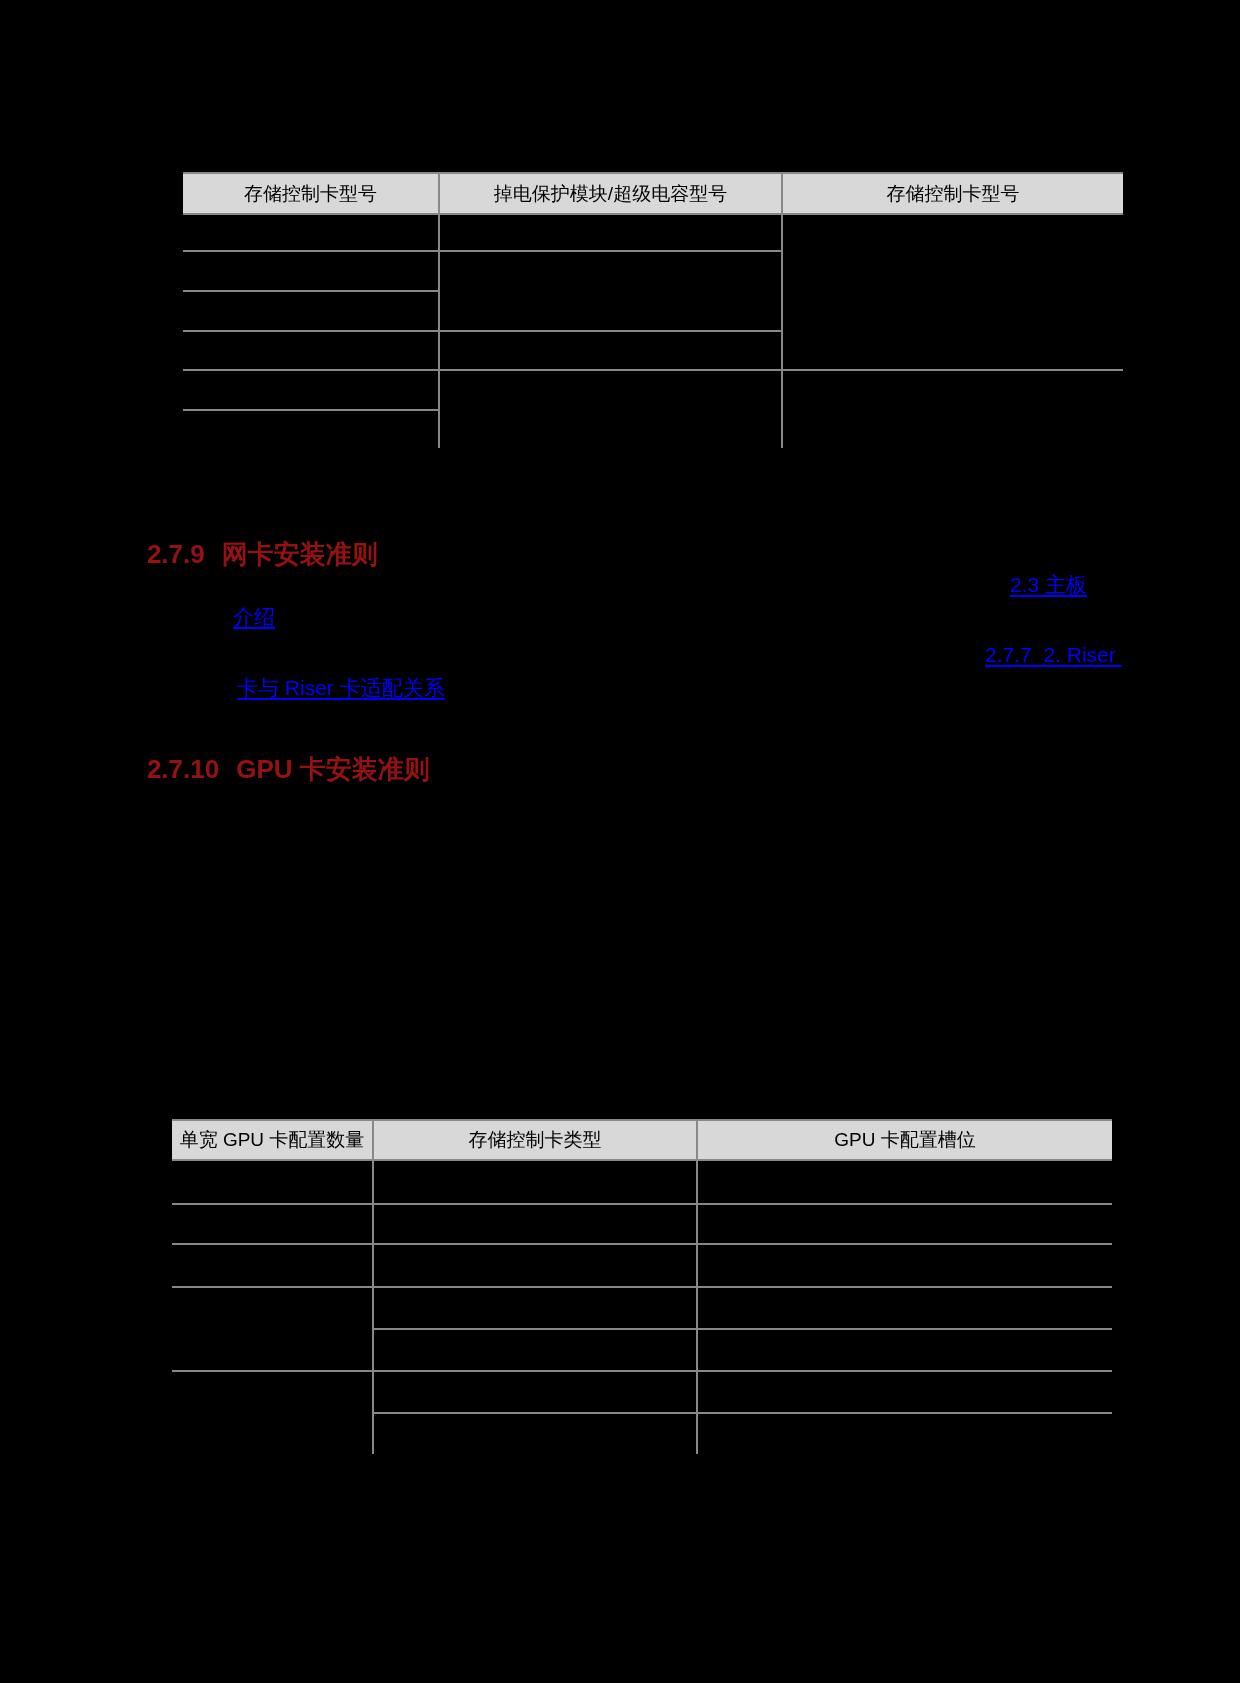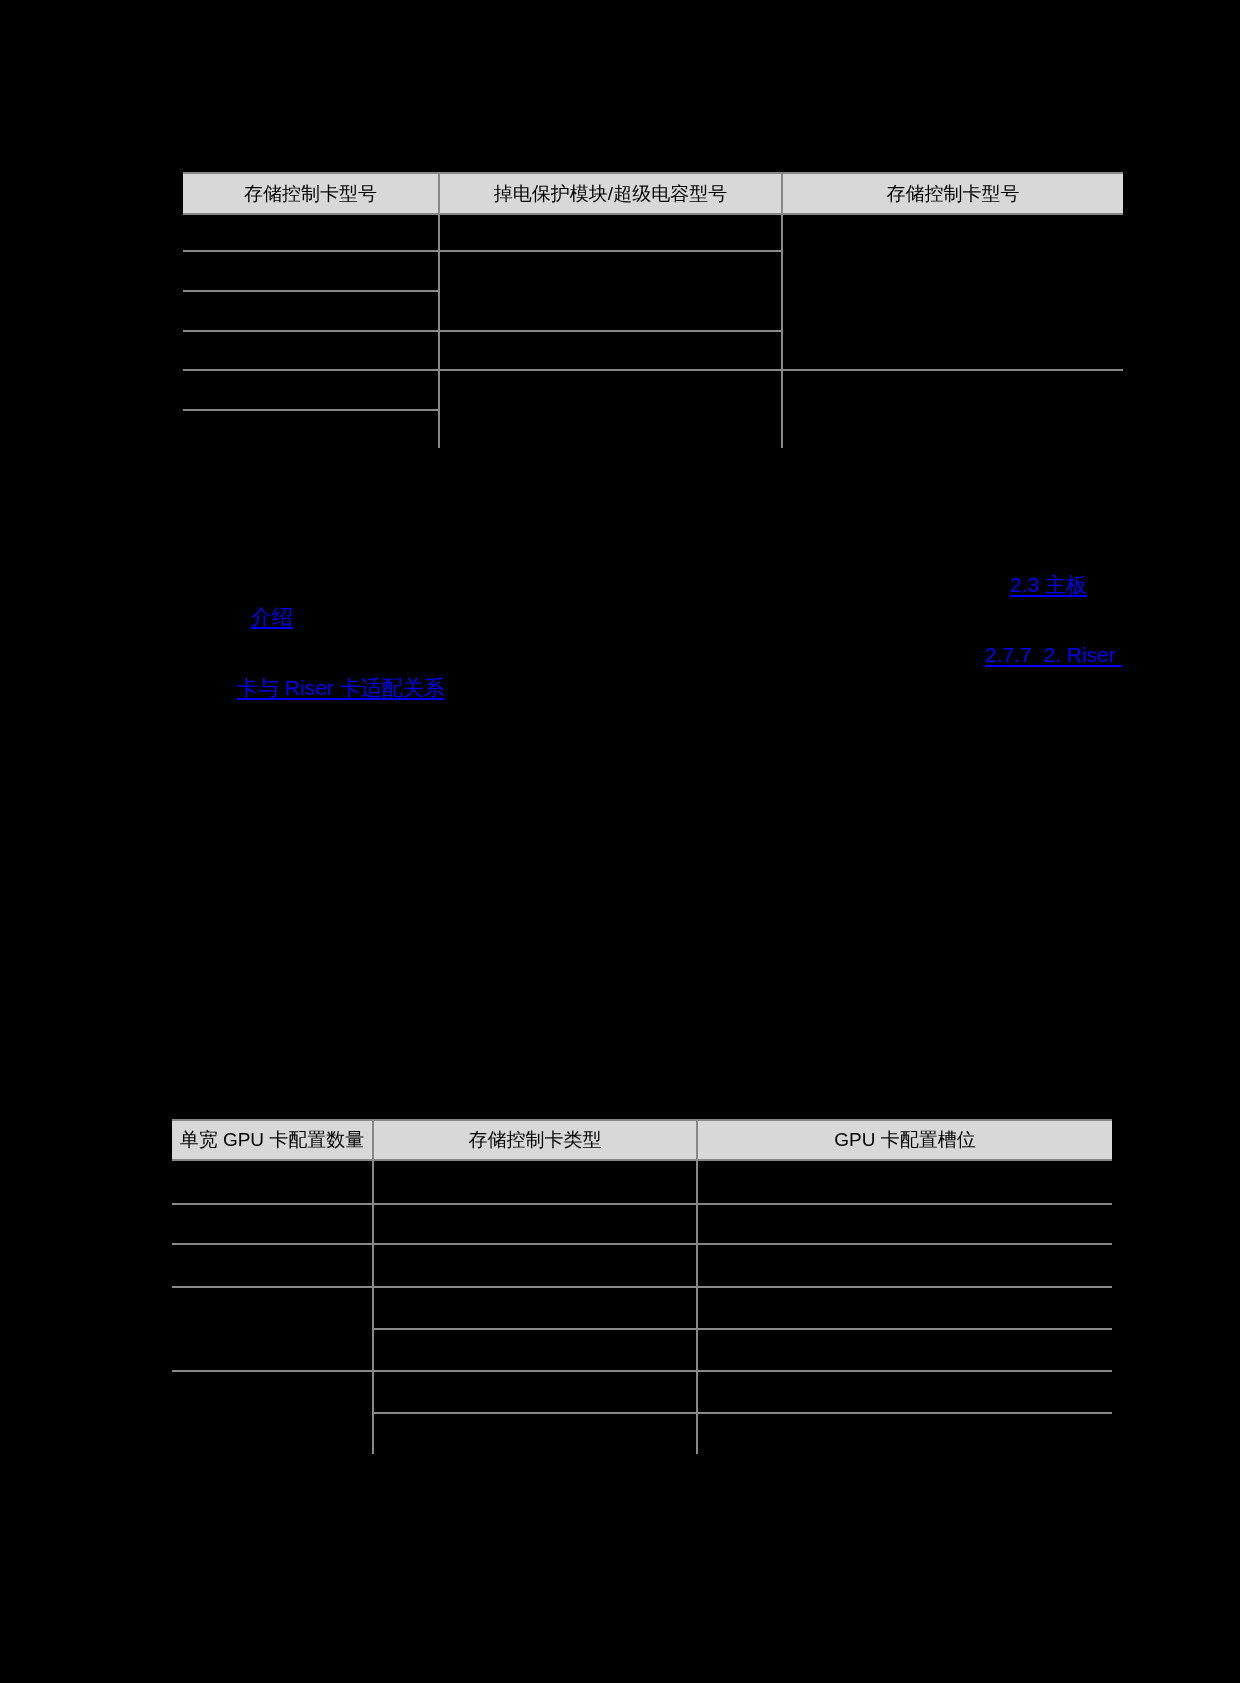--- a/index.html
+++ b/index.html
@@ -106,26 +106,32 @@
         <td class="bb br"></td>
         <td class="br" rowspan="2"></td>
         <td rowspan="2"></td>
       </tr>
       <tr style="height:38px">
         <td class="br"></td>
       </tr>
     </tbody>
   </table>
 
+  <div class="sec-heading" style="left:118px;top:511px;">
+    <span>2.7.9</span><span class="sec-title">网卡安装准则</span>
+  </div>
 
   <a class="doc-link" style="left:1010px;top:573px;">2.3 主板</a>
-  <a class="doc-link" style="left:251px;top:605px;font-family:Liberation Serif, serif;">介绍</a>
+  <a class="doc-link" style="left:233px;top:605px;font-family:Liberation Serif, serif;">介绍</a>
   <a class="doc-link" style="left:985px;top:643px;">2.7.7  2. Riser </a>
   <a class="doc-link" style="left:237px;top:676px;">卡与 Riser 卡适配关系</a>
 
+  <div class="sec-heading" style="left:118px;top:726px;">
+    <span>2.7.10</span><span class="sec-title">GPU 卡安装准则</span>
+  </div>
 
   <table class="tbl" style="left:172px;top:1119px;width:940px;">
     <colgroup>
       <col style="width:201px">
         <col style="width:324px">
         <col style="width:415px">
     </colgroup>
     <thead>
       <tr style="height:40px">
         <th class="br">单宽 GPU 卡配置数量</th>

